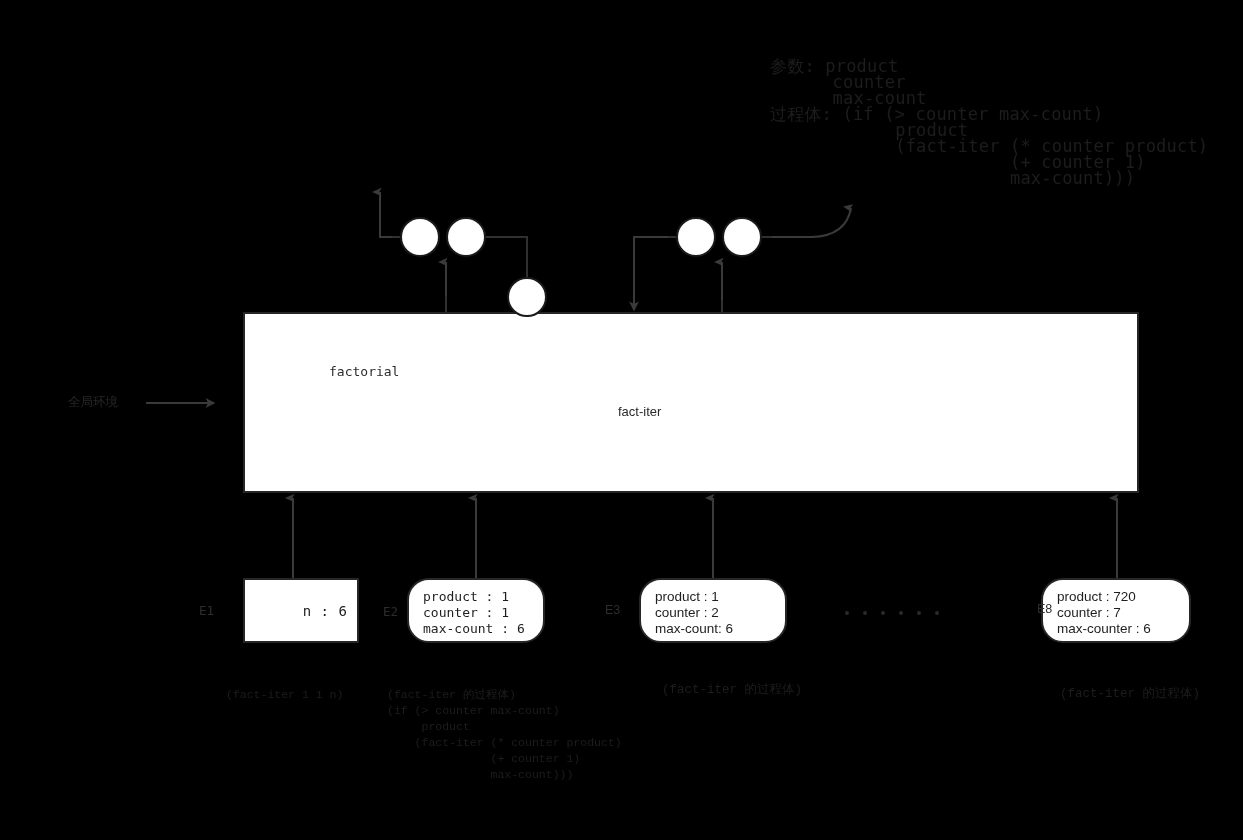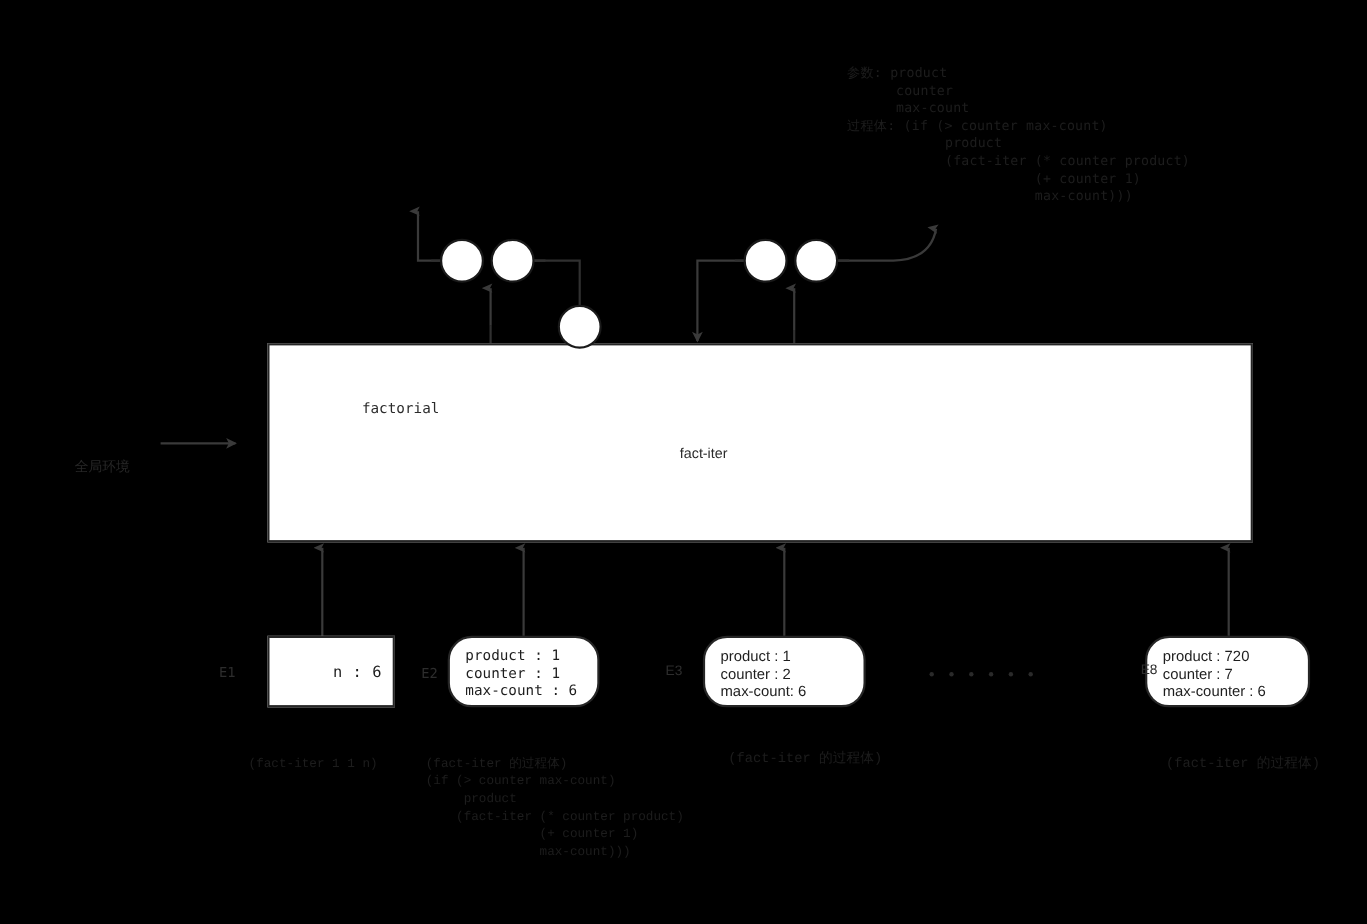--- a/index.html
+++ b/index.html
@@ -25,32 +25,32 @@
   
   .mono {
     font-family: "DejaVu Sans Mono", "Liberation Mono", monospace;
   }
   .sans {
     font-family: "Liberation Sans", sans-serif;
   }
   .annot {
     position: absolute;
     color: #1d1d1d;
-    font-size: 12px;
+    font-size: 17px;
     line-height: 16px;
     white-space: pre;
     letter-spacing: 0.2px;
   }
   #annot-left  { left: 283px; top: 116px; }
   #annot-right { left: 770px; top: 58px; }
 
   #global-env-label {
     position: absolute;
     left: 68px;
-    top: 416px;
+    top: 394px;
     color: #272727;
     font-size: 12.5px;
     white-space: pre;
   }
 
   
   #global-frame {
     position: absolute;
     left: 243px;
     top: 312px;

